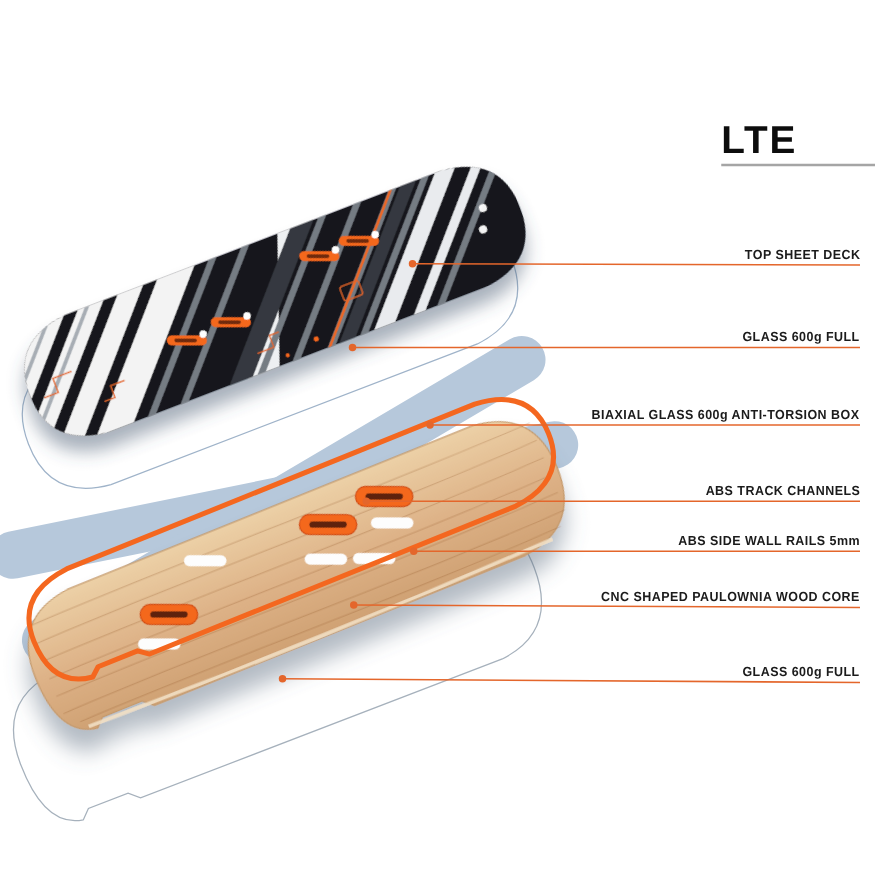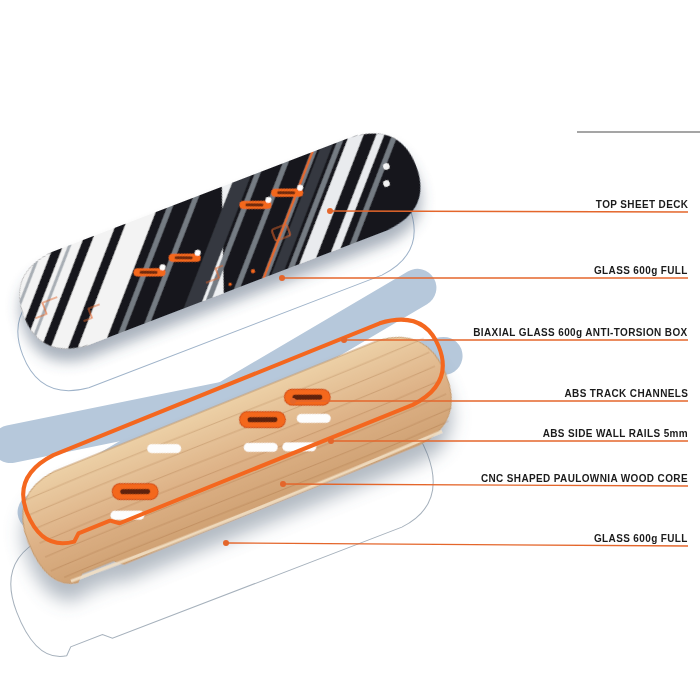--- a/index.html
+++ b/index.html
@@ -194,20 +194,21 @@
       <circle cx="330" cy="211" r="3"></circle>
       <circle cx="282" cy="278" r="3"></circle>
       <circle cx="344" cy="340" r="3"></circle>
       <circle cx="293" cy="401" r="3"></circle>
       <circle cx="331" cy="441" r="3"></circle>
       <circle cx="283" cy="484" r="3"></circle>
       <circle cx="226" cy="543" r="3"></circle>
     </g>
   </svg>
 
+  <div class="title">LTE</div>
   <div class="title-rule"></div>
 
   <div class="callout c1">TOP SHEET DECK</div>
   <div class="callout c2">GLASS 600g FULL</div>
   <div class="callout c3">BIAXIAL GLASS 600g ANTI-TORSION BOX</div>
   <div class="callout c4">ABS TRACK CHANNELS</div>
   <div class="callout c5">ABS SIDE WALL RAILS 5mm</div>
   <div class="callout c6">CNC SHAPED PAULOWNIA WOOD CORE</div>
   <div class="callout c7">GLASS 600g FULL</div>
 

